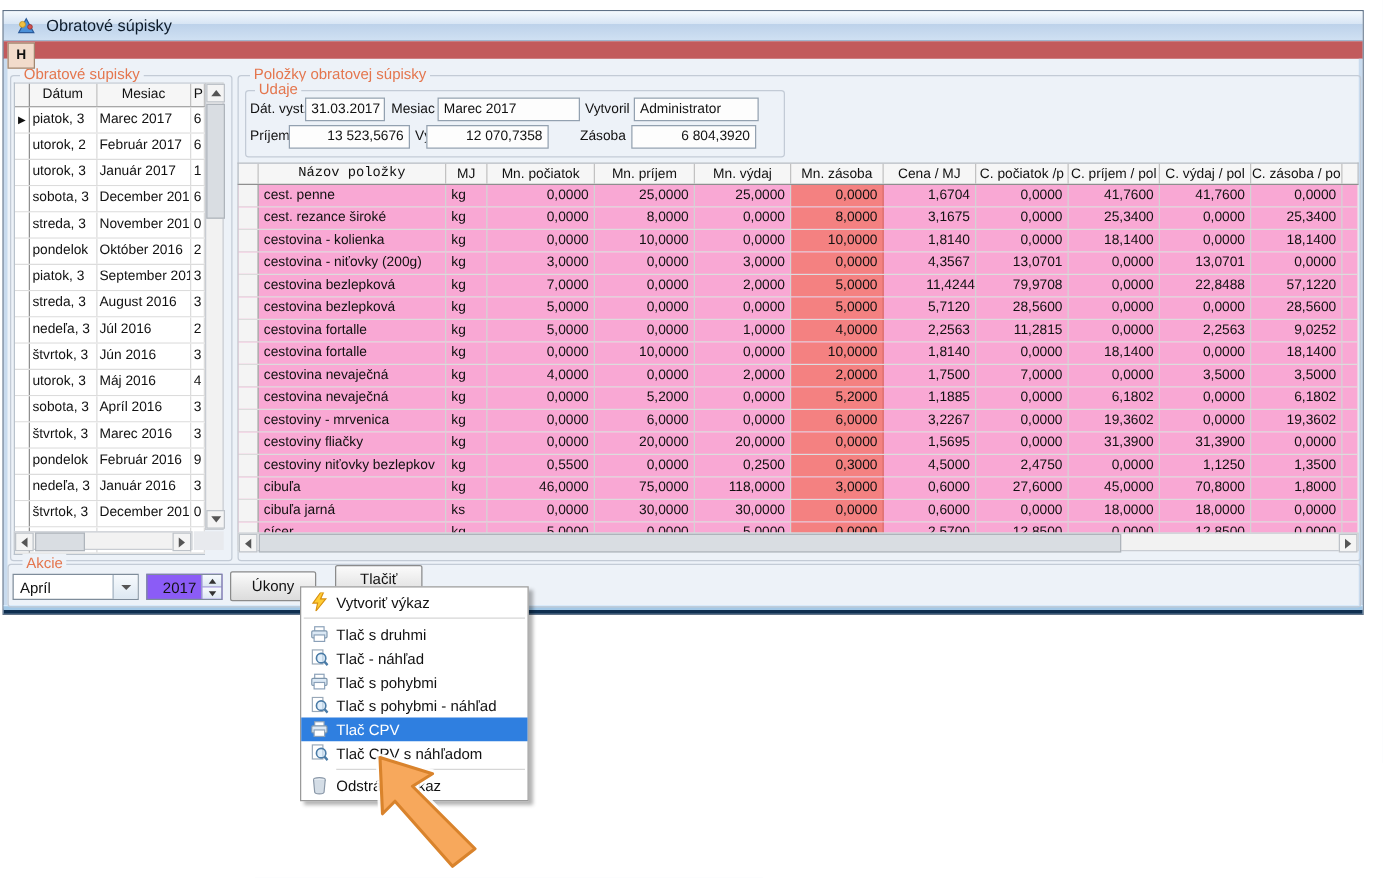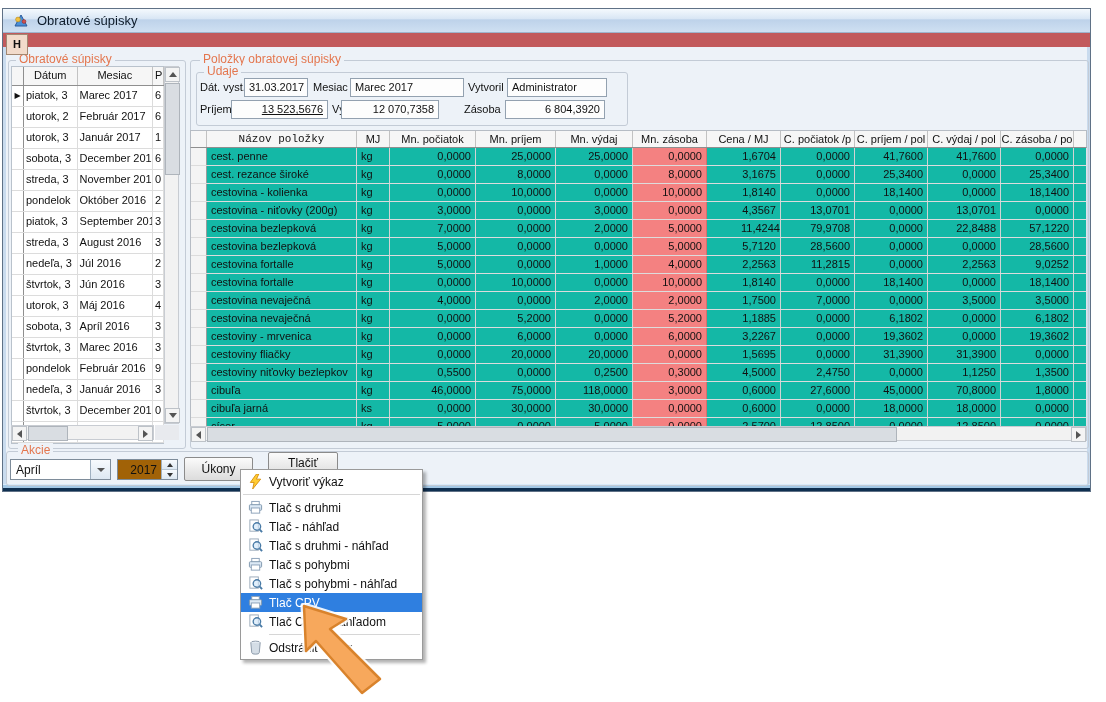--- a/index.html
+++ b/index.html
@@ -41,33 +41,33 @@
           display:flex;align-items:center;justify-content:center;}
   .tri-up{width:0;height:0;border-left:4px solid transparent;border-right:4px solid transparent;border-bottom:5px solid #555;}
   .tri-dn{width:0;height:0;border-left:4px solid transparent;border-right:4px solid transparent;border-top:5px solid #555;}
   .tri-lf{width:0;height:0;border-top:4px solid transparent;border-bottom:4px solid transparent;border-right:5px solid #555;}
   .tri-rt{width:0;height:0;border-top:4px solid transparent;border-bottom:4px solid transparent;border-left:5px solid #555;}
   .sb-thumb{position:absolute;background:#d9dde2;border:1px solid #aeb4bb;box-sizing:border-box;}
   
   #mt-head{display:flex;height:18px;background:#f6f6f6;border:1px solid #b6bcc4;border-bottom:1px solid #8f8f8f;box-sizing:border-box;width:897px;}
   .hcell{text-align:center;line-height:16px;border-right:1px solid #c2c2c2;box-sizing:border-box;overflow:hidden;white-space:nowrap;font-size:11px;}
   #mt-rows{background:#fff;border-left:1px solid #b6bcc4;border-right:1px solid #dfe3e8;width:897px;box-sizing:border-box;}
-  .trow{display:flex;height:17px;border-bottom:1px solid #dcdcdc;background:#14b8a6;}
+  .trow{display:flex;height:17px;border-bottom:1px solid #dcdcdc;background:#f9a8d4;}
   .tcell{box-sizing:border-box;overflow:hidden;white-space:nowrap;line-height:16px;padding:0 4px;border-right:1px solid #d3d3d3;}
   .tcell.marker{padding:0;border-right:1px solid #9c9c9c;background:#f4f4f4;}
   .tcell.num{text-align:right;}
   .tcell.zasoba{background:#f48181;border-right:1px solid #d96e6e;}
   
   .btn{background:linear-gradient(#fbfbfb,#e9e9e9 55%,#dcdcdc);border:1px solid #8b8b8b;border-radius:2px;
        box-sizing:border-box;text-align:center;font-size:12px;display:flex;align-items:center;justify-content:center;}
   .combo{background:#fff;border:1px solid #7e8c9a;box-sizing:border-box;display:flex;align-items:center;}
   .combo .val{flex:1;padding:0 5px;font-size:12px;}
   .combo .dd{width:19px;align-self:stretch;border-left:1px solid #9fb0c0;background:linear-gradient(#f7fafd,#dde8f2);
              display:flex;align-items:center;justify-content:center;}
-  .spin{background:#a16207;border:1px solid #7e8c9a;box-sizing:border-box;display:flex;align-items:center;justify-content:space-between;}
+  .spin{background:#8b5cf6;border:1px solid #7e8c9a;box-sizing:border-box;display:flex;align-items:center;justify-content:space-between;}
   .spin .val{flex:1;text-align:right;padding-right:4px;font-size:12px;}
   .spin .btns{width:15px;align-self:stretch;display:flex;flex-direction:column;border-left:1px solid #9fb0c0;}
   .spin .btns div{flex:1;background:linear-gradient(#f7fafd,#dde8f2);display:flex;align-items:center;justify-content:center;border-bottom:1px solid #b9c6d2;}
   .spin .btns div:last-child{border-bottom:none;}
   .tri-s-up{width:0;height:0;border-left:3px solid transparent;border-right:3px solid transparent;border-bottom:4px solid #333;}
   .tri-s-dn{width:0;height:0;border-left:3px solid transparent;border-right:3px solid transparent;border-top:4px solid #333;}
   
   #menu{left:240px;top:469px;width:183px;background:#fff;border:1px solid #9a9a9a;
         box-shadow:3px 3px 3px rgba(0,0,0,0.3);z-index:10;padding:2px 0;box-sizing:border-box;}
   .mi{display:flex;align-items:center;height:19px;padding-left:4px;cursor:default;}
@@ -246,21 +246,21 @@
   <div class="abs gb-label" style="left:204px;top:64px;">Udaje</div>
 
   <div class="abs lbl" style="left:200px;top:78px;">Dát. vyst.</div>
   <div class="abs field ctr" style="left:244px;top:78px;width:64px;">31.03.2017</div>
   <div class="abs lbl" style="left:313px;top:78px;">Mesiac</div>
   <div class="abs field" style="left:350px;top:78px;width:114px;">Marec 2017</div>
   <div class="abs lbl" style="left:468px;top:78px;">Vytvoril</div>
   <div class="abs field" style="left:507px;top:78px;width:100px;">Administrator</div>
 
   <div class="abs lbl" style="left:200px;top:100px;">Príjem</div>
-  <div class="abs field num" style="left:231px;top:100px;width:97px;text-decoration:underline;">13 523,5676</div>
+  <div class="abs field num" style="left:231px;top:100px;width:97px;">13 523,5676</div>
   <div class="abs lbl" style="left:332px;top:100px;">Výdaj</div>
   <div class="abs field num" style="left:341px;top:100px;width:98px;">12 070,7358</div>
   <div class="abs lbl" style="left:464px;top:100px;">Zásoba</div>
   <div class="abs field num" style="left:505px;top:100px;width:100px;">6 804,3920</div>
 
   <div class="abs" style="left:190px;top:130px;">
     <div id="mt-head">
         <div class="hcell" style="width: 16px;"></div>
         <div class="hcell" style="width: 150px; font-family: Liberation Mono, monospace;">Názov položky</div>
         <div class="hcell" style="width: 33px;">MJ</div>
@@ -562,30 +562,20 @@
             <rect x="2" y="1" width="9" height="12" fill="#fff" stroke="#98a8b8"></rect>
             <circle cx="9.5" cy="8" r="4" fill="rgba(205,228,248,.6)" stroke="#4a7ba6" stroke-width="1.4"></circle>
             <line x1="12.3" y1="11" x2="15" y2="14" stroke="#4a7ba6" stroke-width="2"></line>
           </svg>
         </div>
         <div class="ml">Tlač - náhľad</div>
       </div>
       <div class="mi">
         <div class="ic">
           <svg width="15" height="15" viewBox="0 0 16 16">
-            <rect x="2" y="1" width="9" height="12" fill="#fff" stroke="#98a8b8"></rect>
-            <circle cx="9.5" cy="8" r="4" fill="rgba(205,228,248,.6)" stroke="#4a7ba6" stroke-width="1.4"></circle>
-            <line x1="12.3" y1="11" x2="15" y2="14" stroke="#4a7ba6" stroke-width="2"></line>
-          </svg>
-        </div>
-        <div class="ml">Tlač s druhmi - náhľad</div>
-      </div>
-      <div class="mi">
-        <div class="ic">
-          <svg width="15" height="15" viewBox="0 0 16 16">
             <rect x="4" y="1.5" width="8" height="4" fill="#fff" stroke="#8aa0b8"></rect>
             <rect x="1.5" y="5" width="13" height="6" rx="1" fill="#dce9f5" stroke="#7e96ad"></rect>
             <rect x="3.5" y="8.5" width="9" height="5.5" fill="#fff" stroke="#8aa0b8"></rect>
           </svg>
         </div>
         <div class="ml">Tlač s pohybmi</div>
       </div>
       <div class="mi">
         <div class="ic">
           <svg width="15" height="15" viewBox="0 0 16 16">

